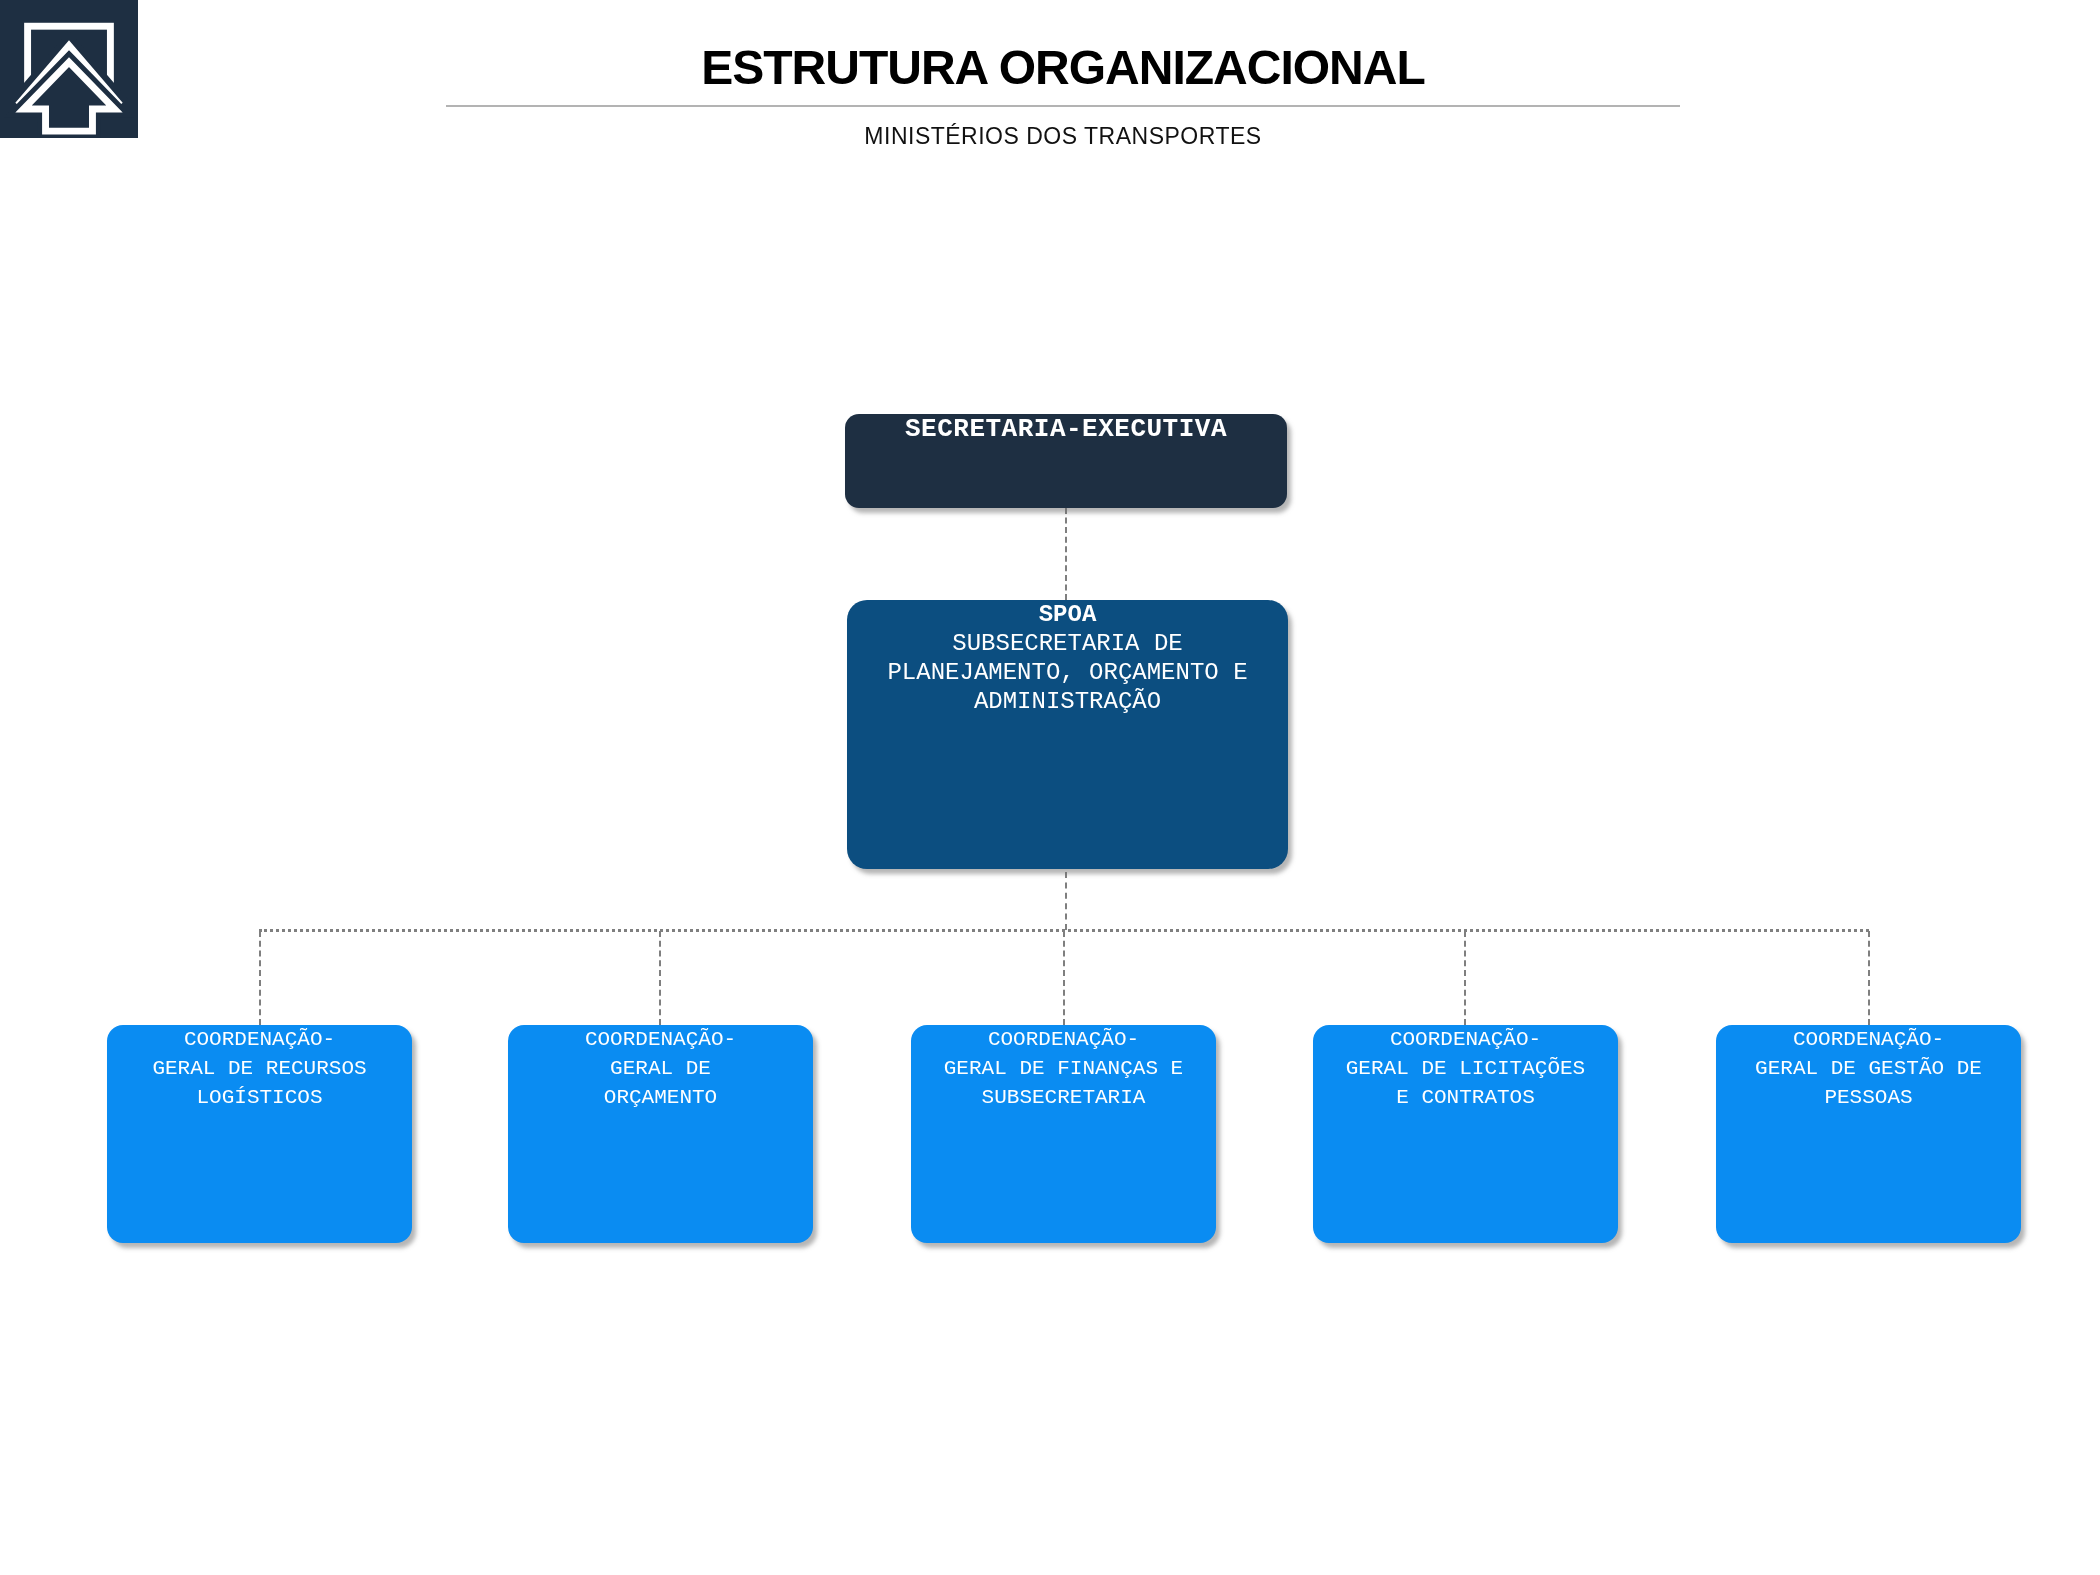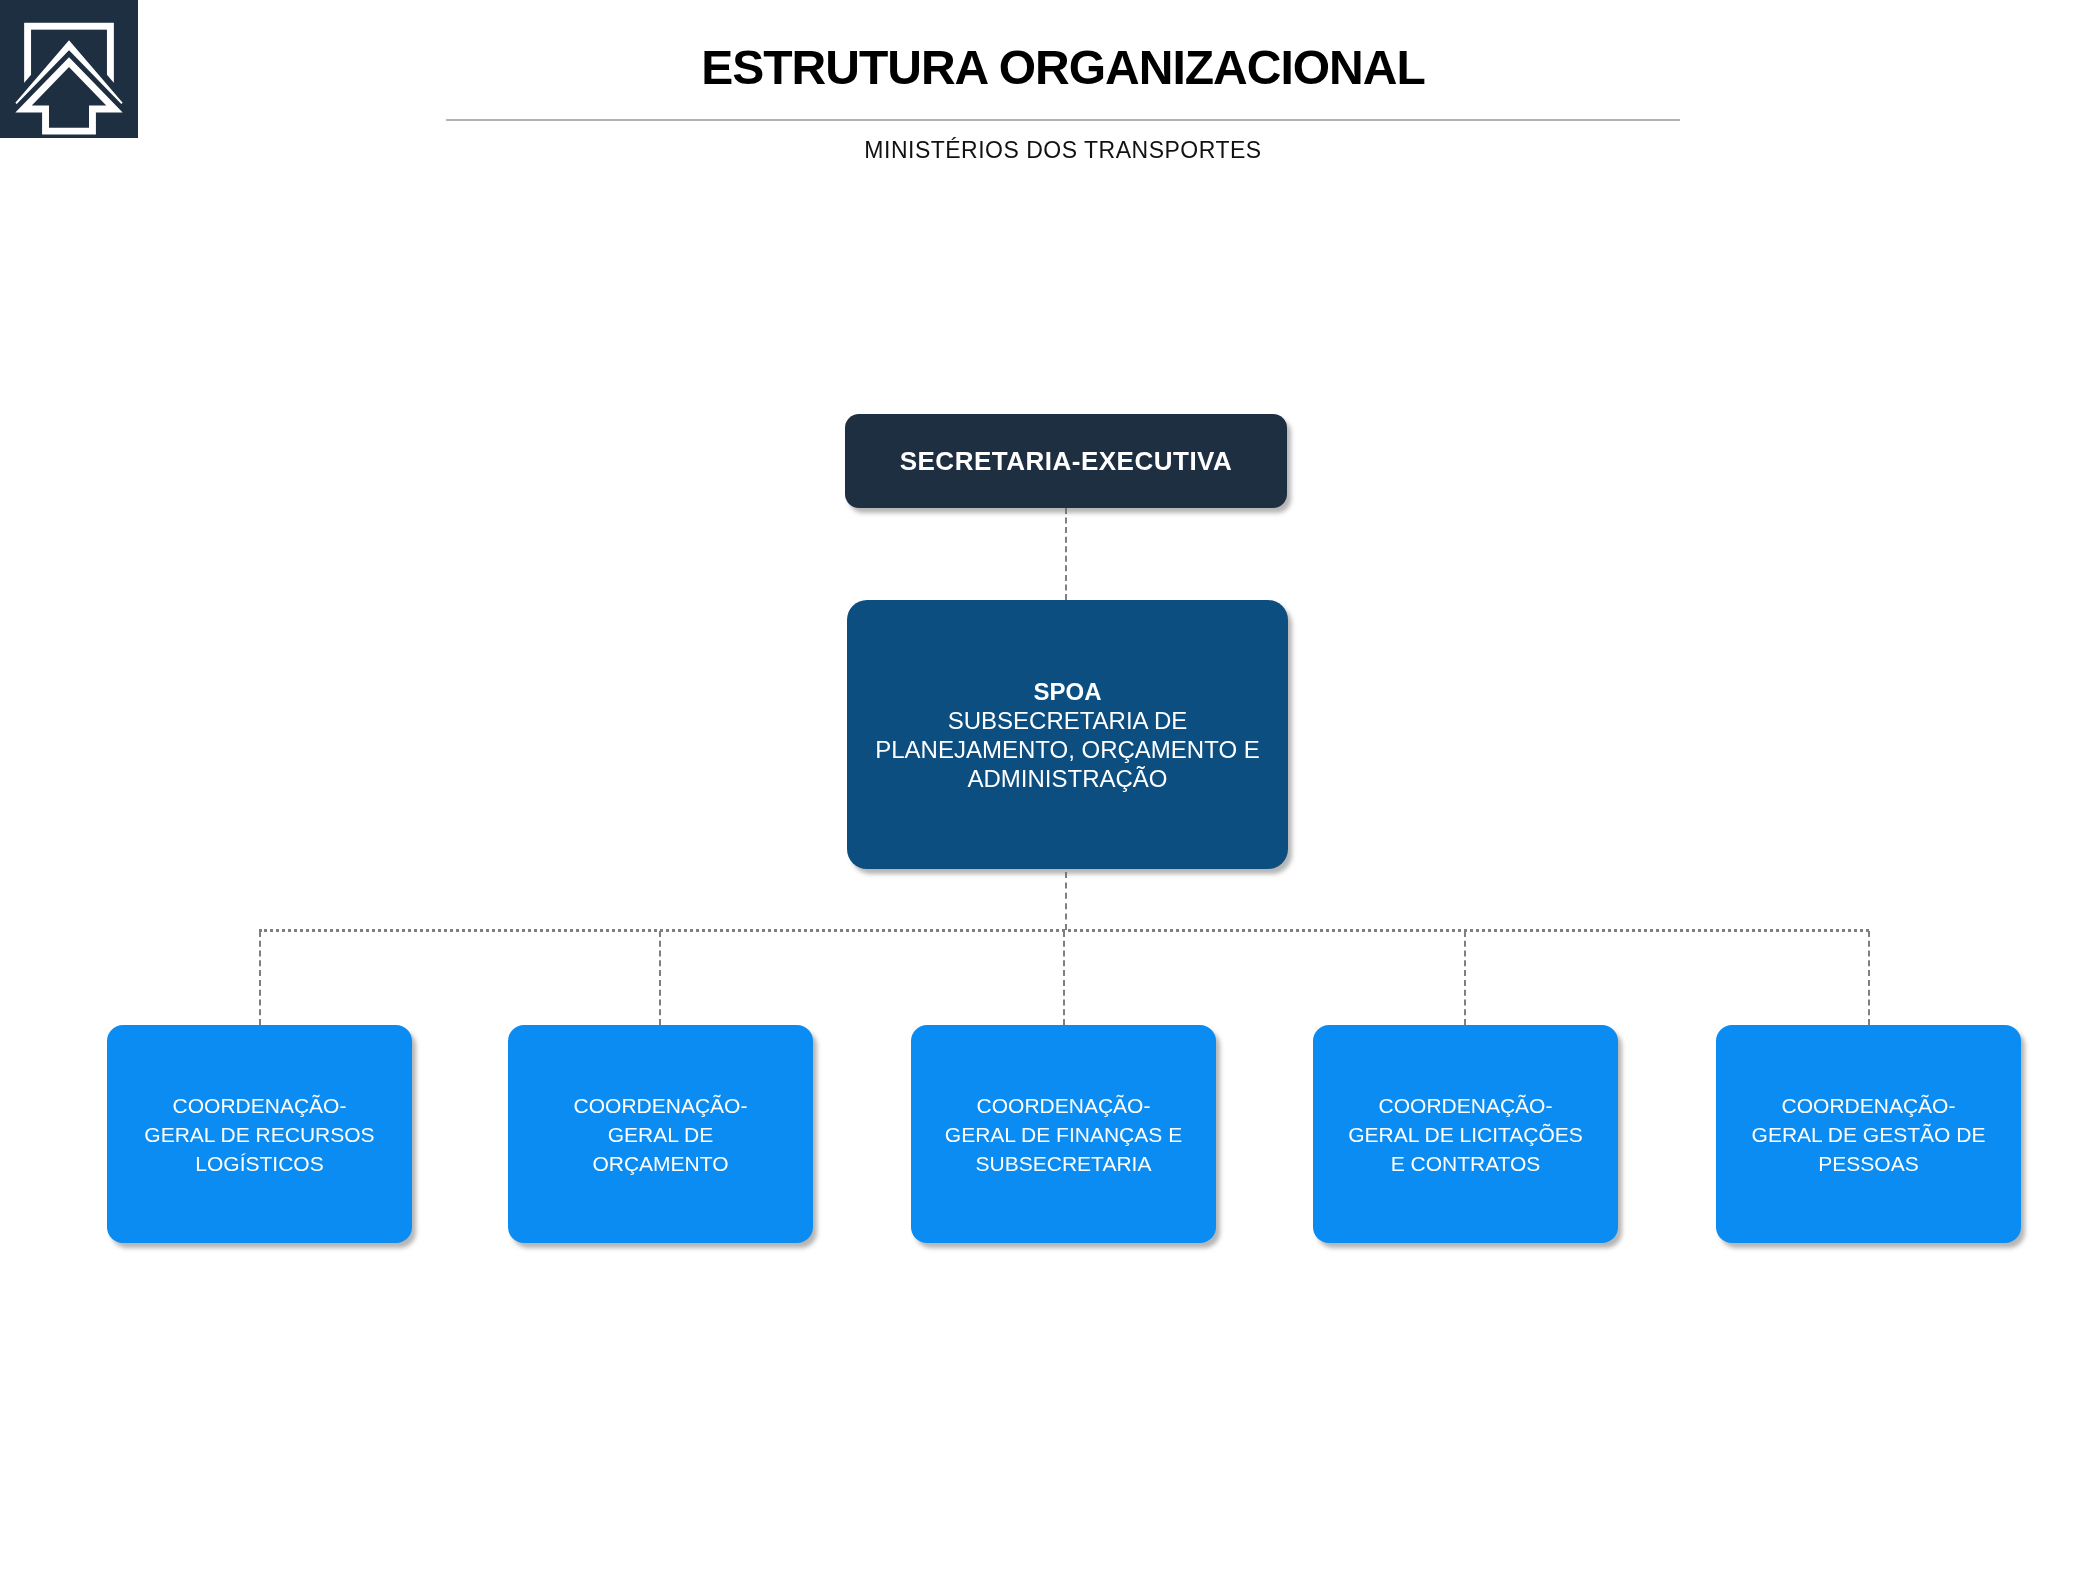--- a/index.html
+++ b/index.html
@@ -5,26 +5,26 @@
   html,body{margin:0;padding:0;background:#fff;}
   body{width:2100px;height:1575px;overflow:hidden;font-family:"Liberation Sans",sans-serif;}
   .stage{position:relative;width:2100px;height:1575px;background:#ffffff;}
 
   
   .logo{position:absolute;left:0;top:0;width:138px;height:138px;}
 
   
   .header{position:absolute;left:446px;top:40px;width:1234px;text-align:center;}
   .title{font-size:48px;font-weight:bold;color:#000;letter-spacing:-1px;
-         padding-bottom:24px;border-bottom:2px solid #b3b3b3;margin:0;}
+         padding-bottom:10px;border-bottom:2px solid #b3b3b3;margin:0;}
   .subtitle{font-size:23px;color:#111;margin-top:16px;letter-spacing:0.5px;}
 
   
-  .node{position:absolute;display:flex;flex-direction:column;align-items:center;justify-content:center;
-        color:#fff;text-align:center;box-shadow:4px 5px 4px rgba(110,110,110,0.5);}
+  .node{position:absolute;display:flex;flex-direction:column;align-items:center;
+        color:#fff;text-align:center;box-shadow:4px 5px 4px rgba(110,110,110,0.5);font-family:Liberation Mono, monospace;}
   .node-exec{left:845px;top:414px;width:442px;height:94px;background:#1e2f42;border-radius:14px;
              font-size:26px;font-weight:bold;letter-spacing:0.5px;}
   .node-spoa{left:847px;top:600px;width:441px;height:269px;background:#0c4e80;border-radius:20px;
              font-size:24px;line-height:29px;}
   .node-spoa .acronym{font-weight:bold;}
   .node-child{top:1025px;width:305px;height:218px;background:#0a8cf2;border-radius:16px;
               font-size:21px;line-height:29px;}
   .child-0{left:107px;} .child-1{left:508px;} .child-2{left:911px;} .child-3{left:1313px;} .child-4{left:1716px;}
   .line{display:block;}
 

